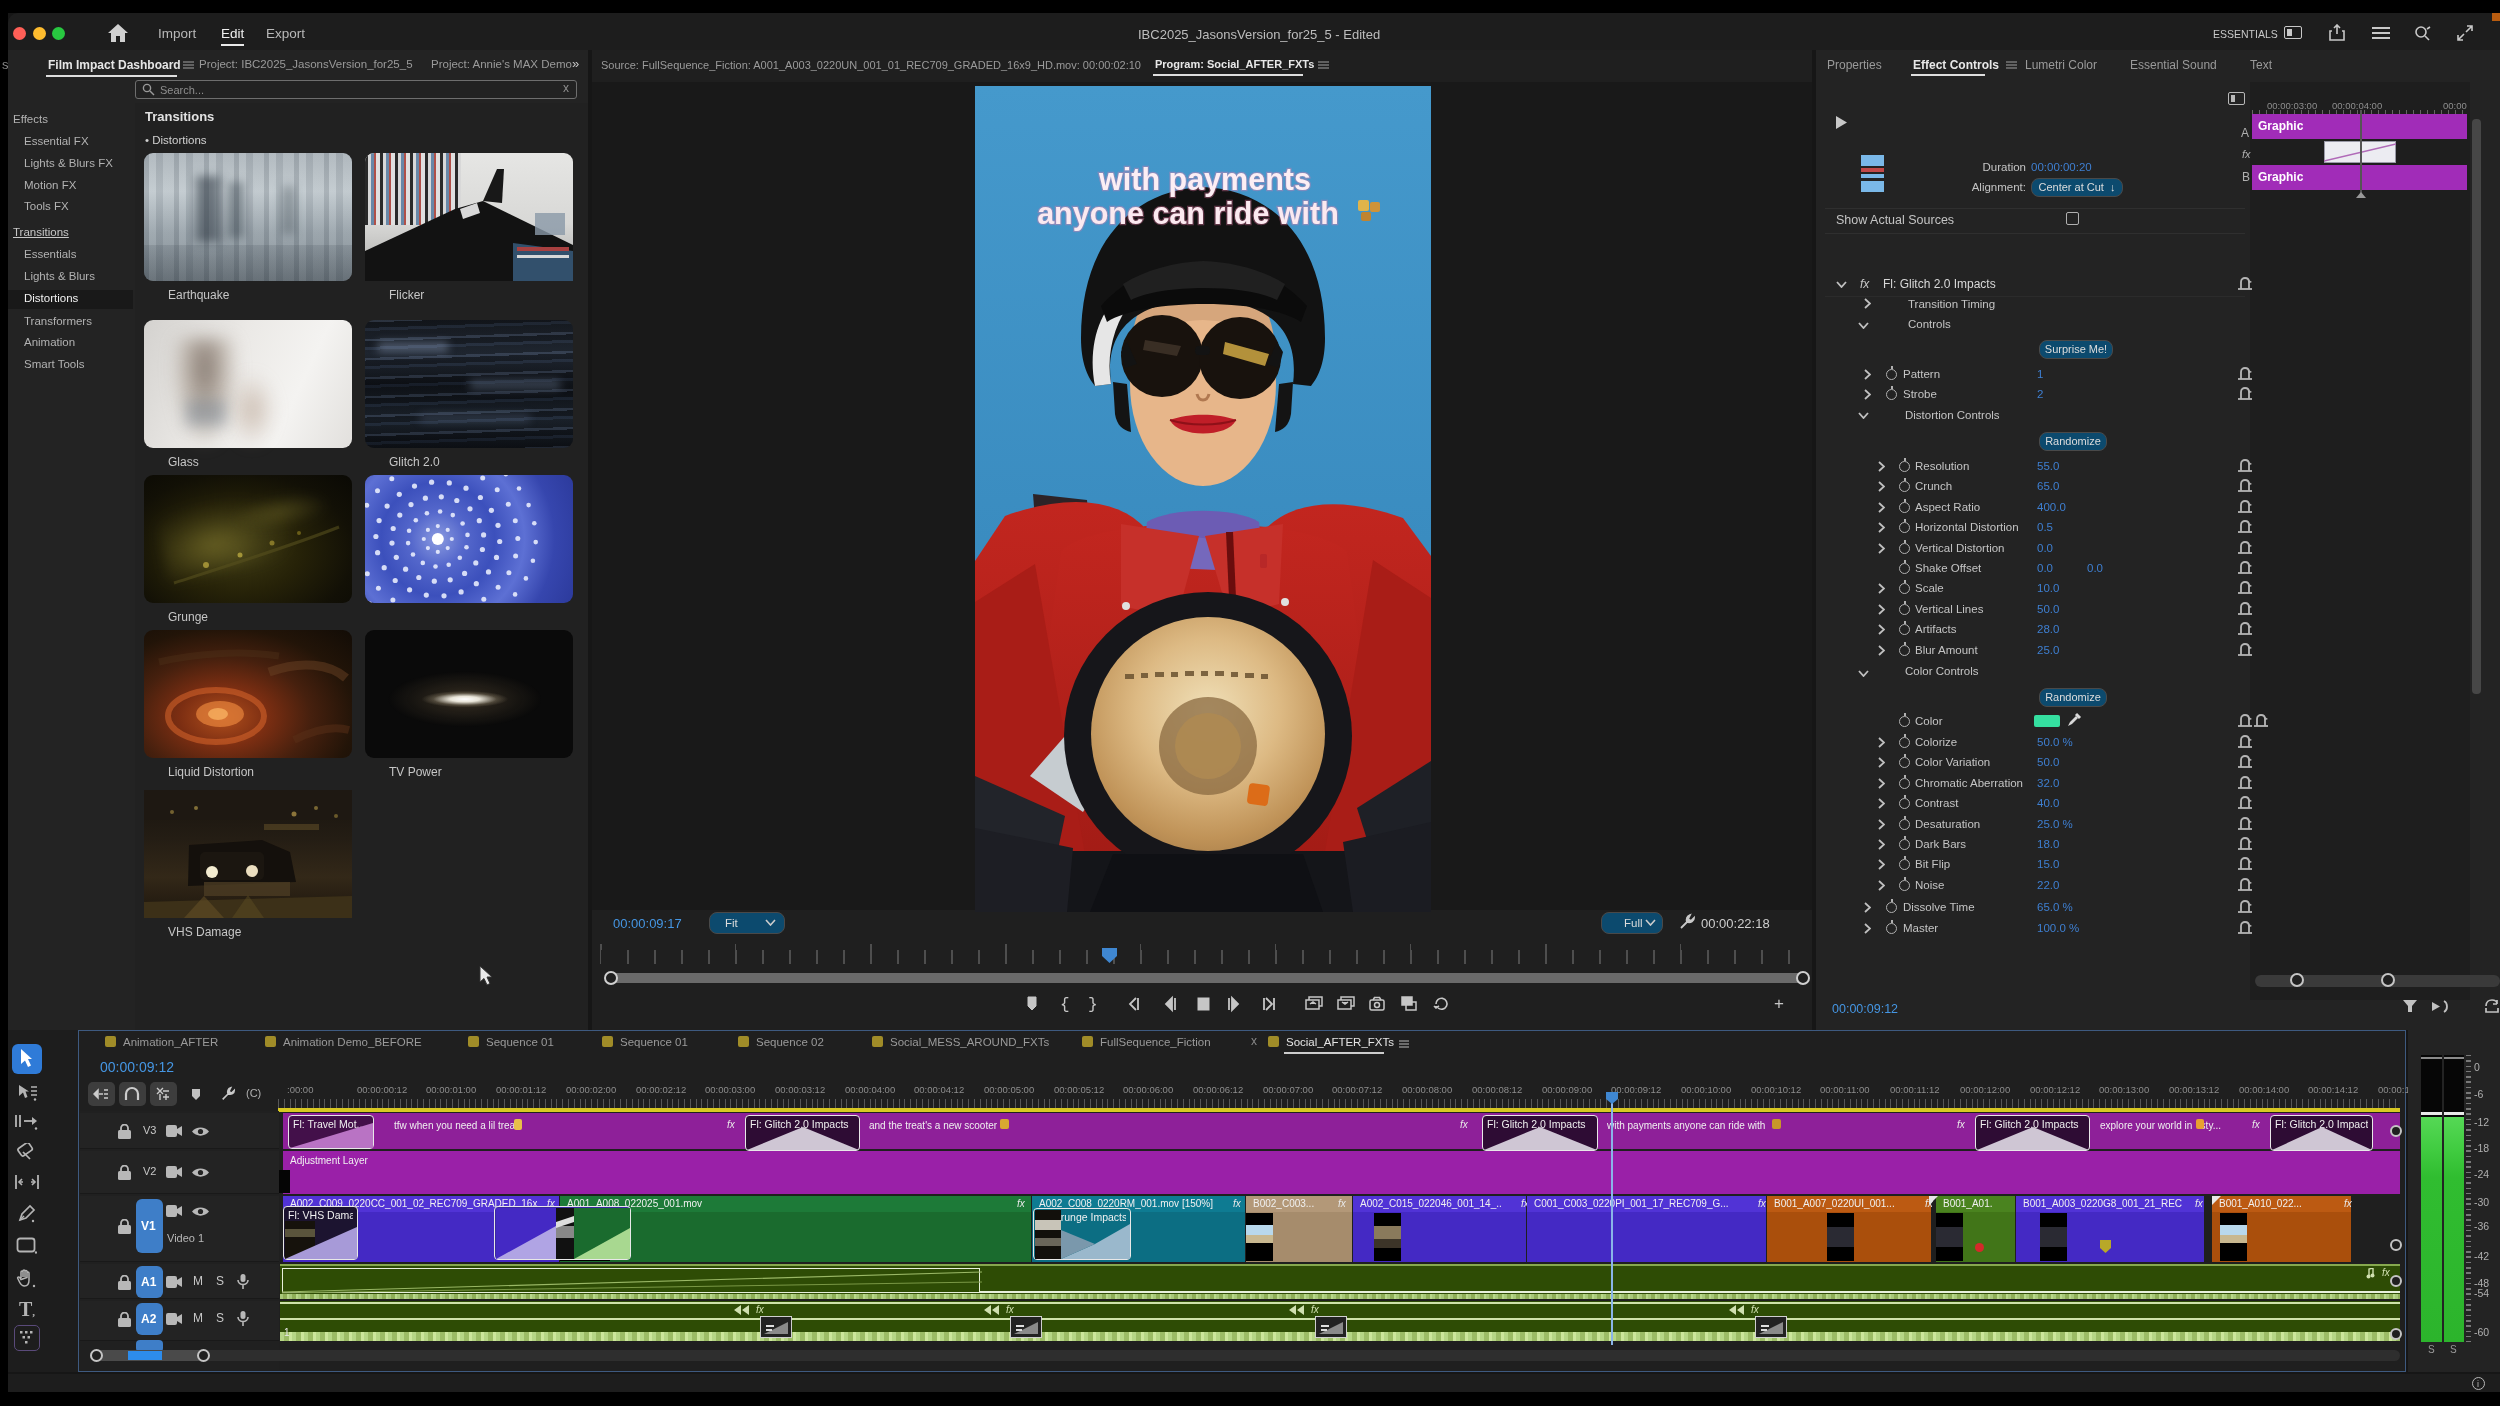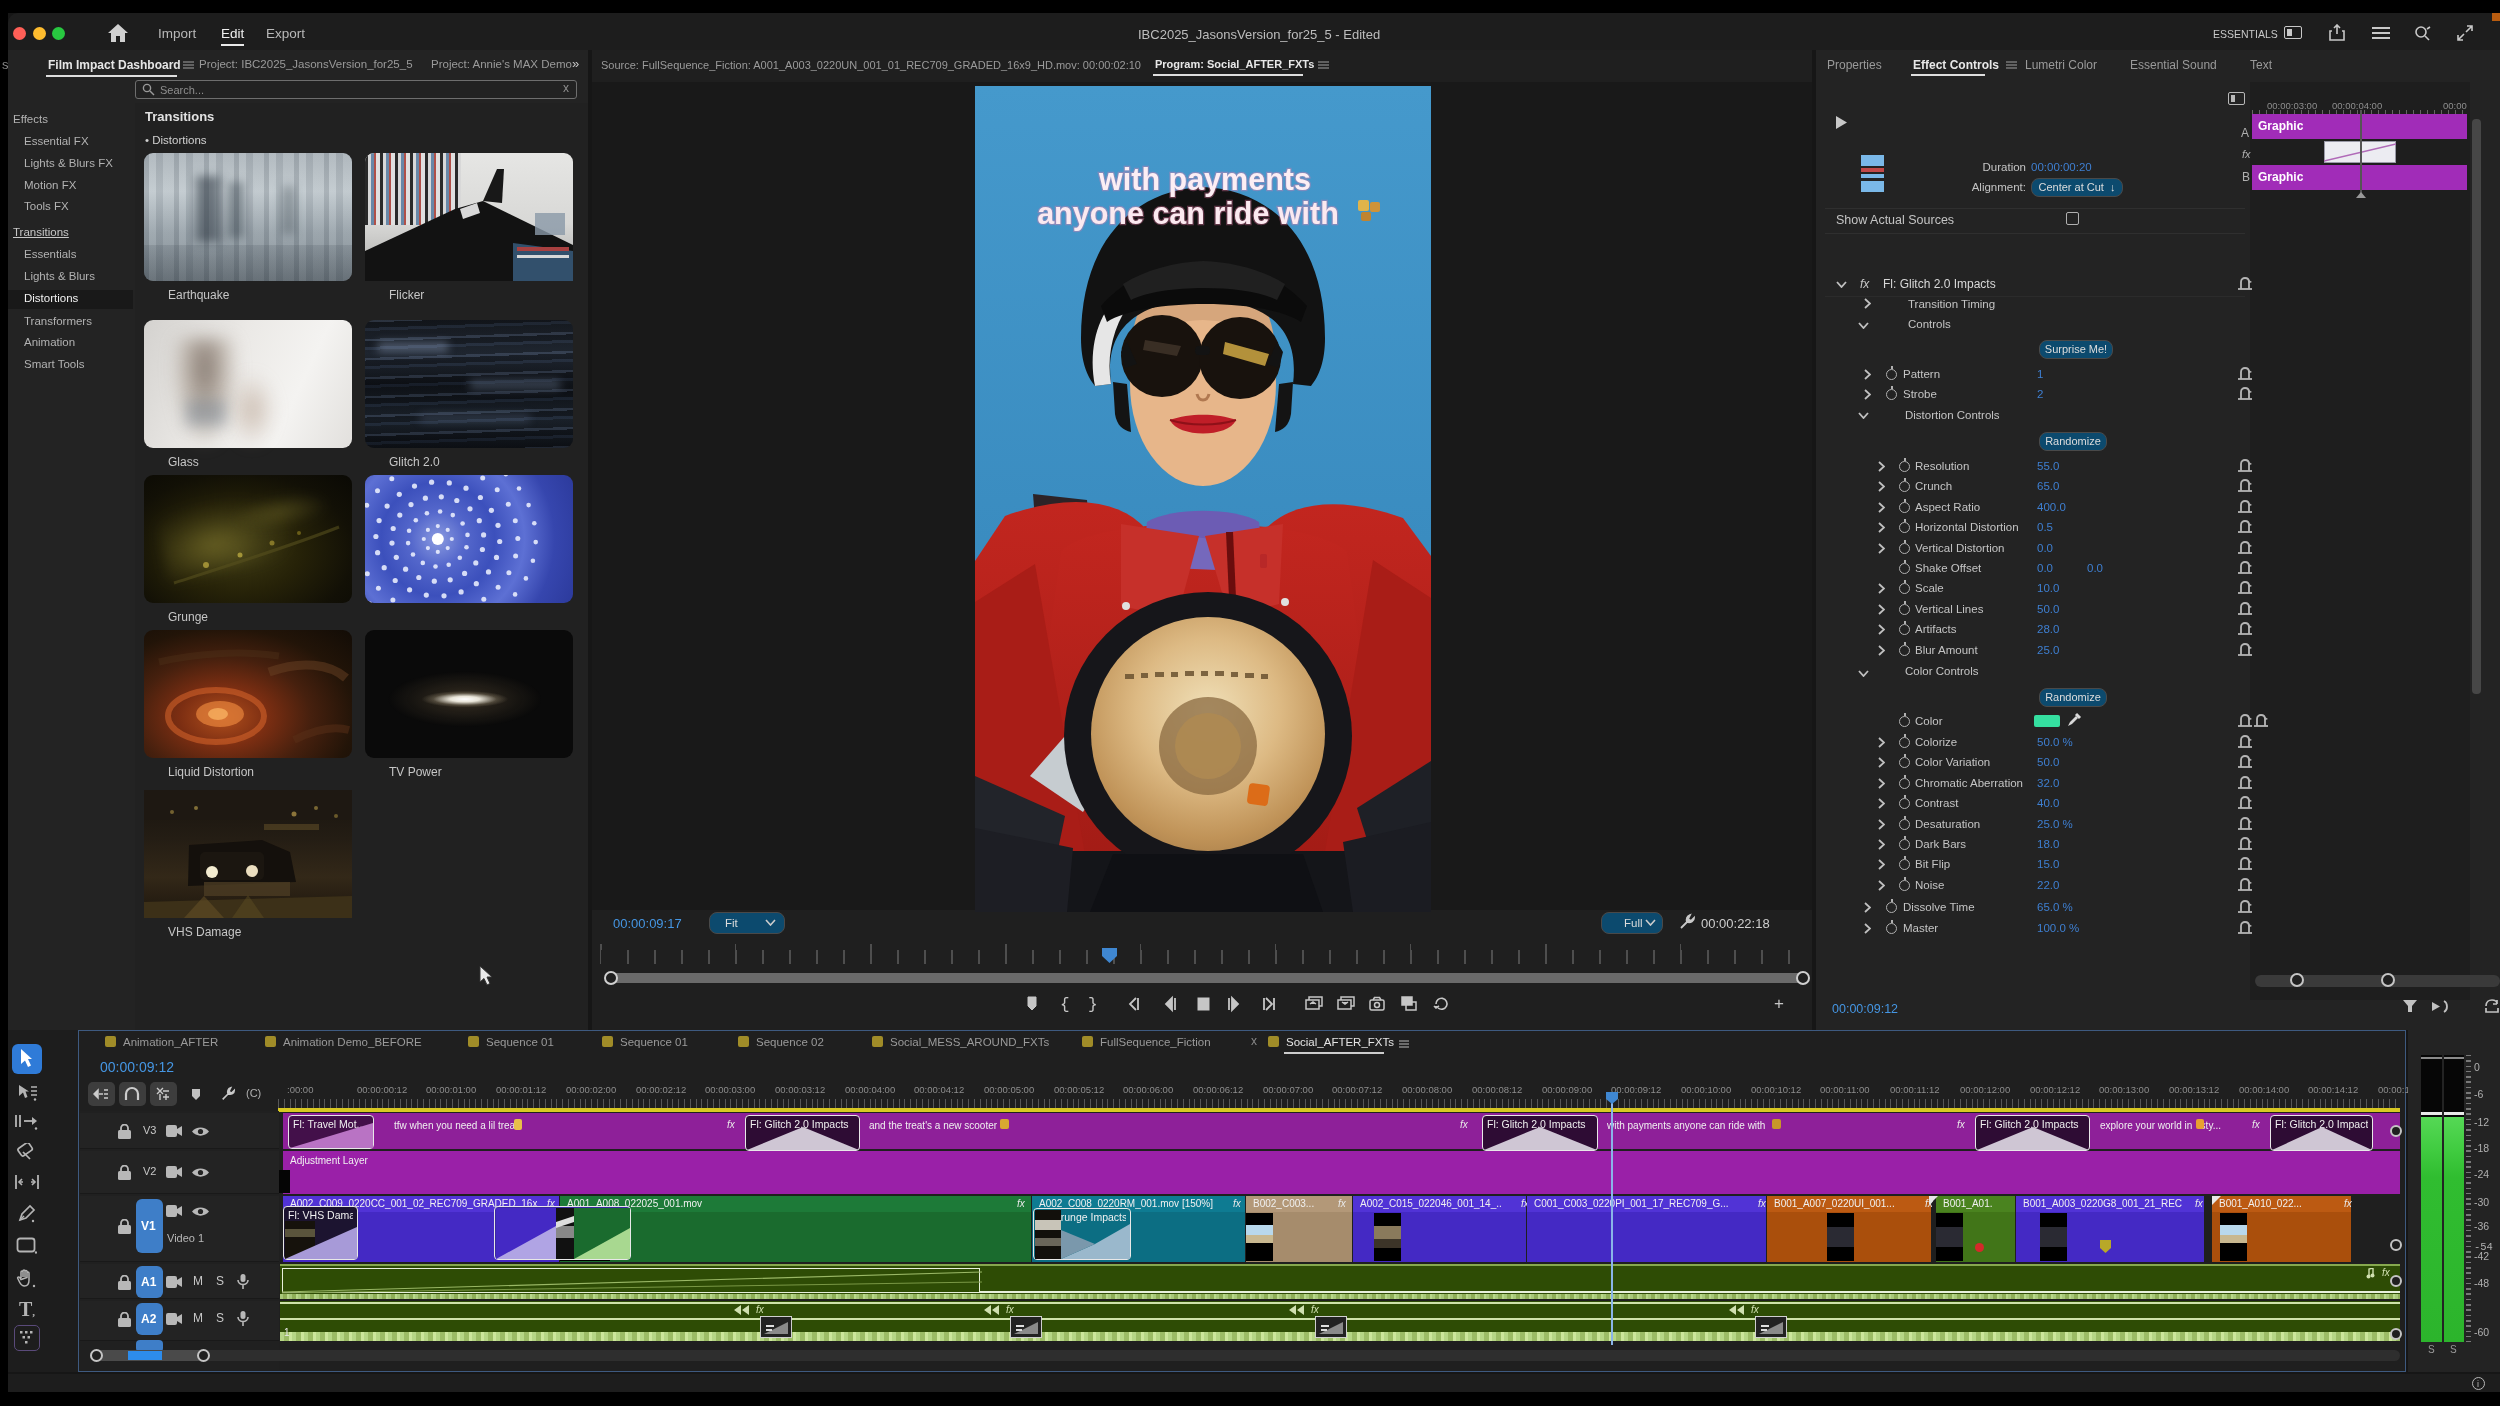--- a/index.html
+++ b/index.html
@@ -1171,18 +1171,18 @@
 <div class="ab" style="left:2466px;top:1055px;width:5px;height:287px;background:repeating-linear-gradient(180deg,#787878 0 1.5px,transparent 1.5px 5.3px);"></div>
 <div class="txt" style="left:2474px;top:1061px;font-size:10.5px;color:#b0b0b0;">0</div>
 <div class="txt" style="left:2474px;top:1088px;font-size:10.5px;color:#b0b0b0;">-6</div>
 <div class="txt" style="left:2474px;top:1116px;font-size:10.5px;color:#b0b0b0;">-12</div>
 <div class="txt" style="left:2474px;top:1142px;font-size:10.5px;color:#b0b0b0;">-18</div>
 <div class="txt" style="left:2474px;top:1168px;font-size:10.5px;color:#b0b0b0;">-24</div>
 <div class="txt" style="left:2474px;top:1196px;font-size:10.5px;color:#b0b0b0;">-30</div>
 <div class="txt" style="left:2474px;top:1220px;font-size:10.5px;color:#b0b0b0;">-36</div>
 <div class="txt" style="left:2474px;top:1250px;font-size:10.5px;color:#b0b0b0;">-42</div>
 <div class="txt" style="left:2474px;top:1277px;font-size:10.5px;color:#b0b0b0;">-48</div>
-<div class="txt" style="left:2474px;top:1241px;font-size:10.5px;color:#b0b0b0;font-family:Liberation Mono, monospace;">-54</div>
+<div class="txt" style="left:2474px;top:1287px;font-size:10.5px;color:#b0b0b0;">-54</div>
 <div class="txt" style="left:2474px;top:1326px;font-size:10.5px;color:#b0b0b0;">-60</div>
 <div class="txt" style="left:2428px;top:1344px;font-size:10px;color:#9a9a9a;">S</div>
 <div class="txt" style="left:2450px;top:1344px;font-size:10px;color:#9a9a9a;">S</div>
 <div class="ab" style="left:8px;top:1374px;width:2492px;height:18px;background:#1d1d1d;"></div>
 <div class="ab" style="left:2472px;top:1377px;width:13px;height:13px;border:1.5px solid #b8b8b8;border-radius:50%;"></div>
 <div class="txt" style="left:2477px;top:1379px;font-size:9px;color:#b8b8b8;">i</div>
 </body></html>

